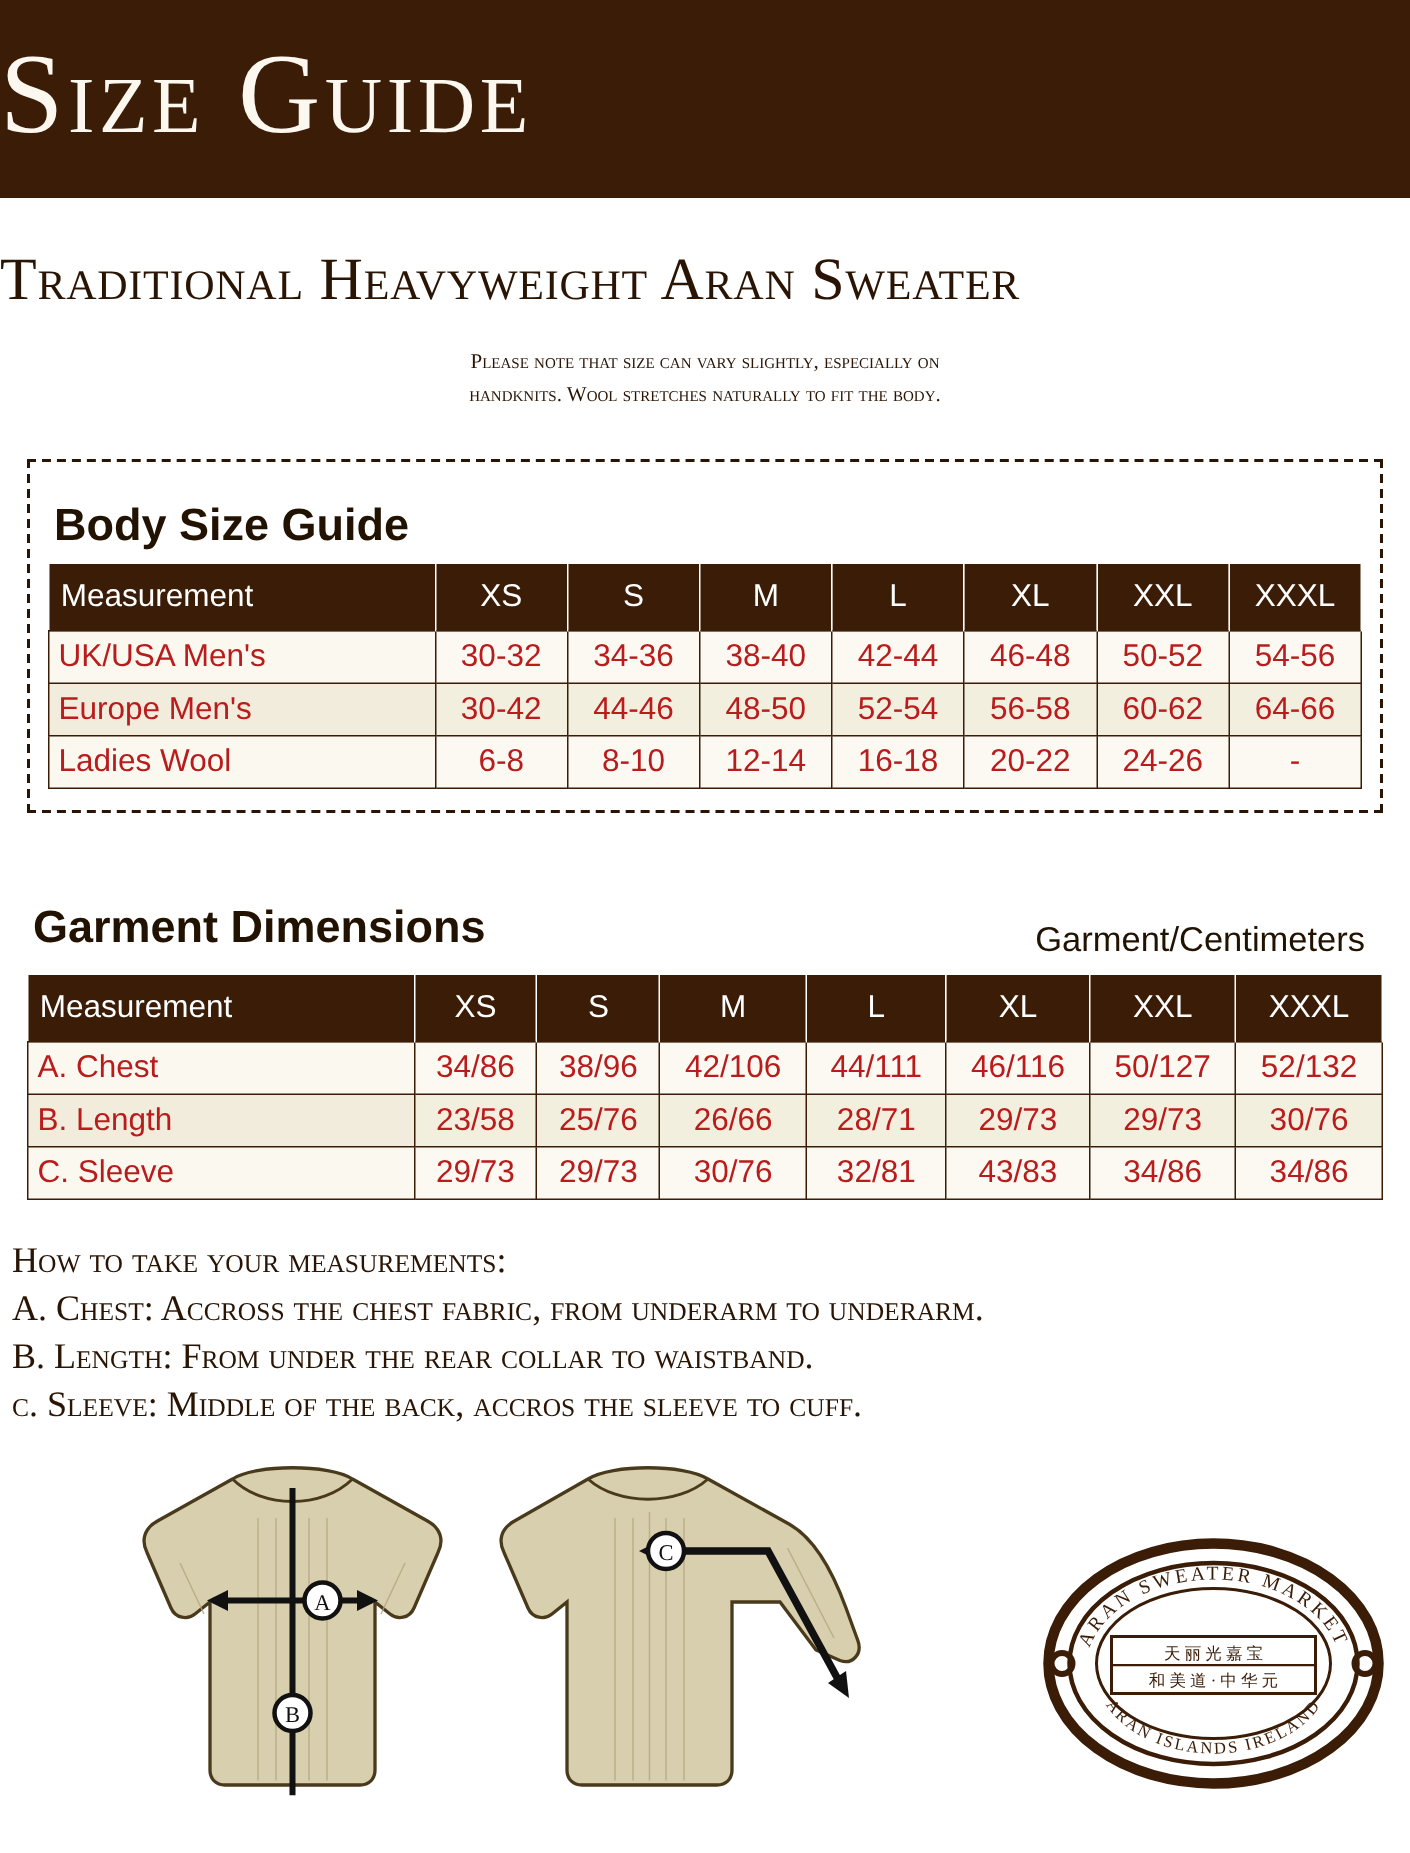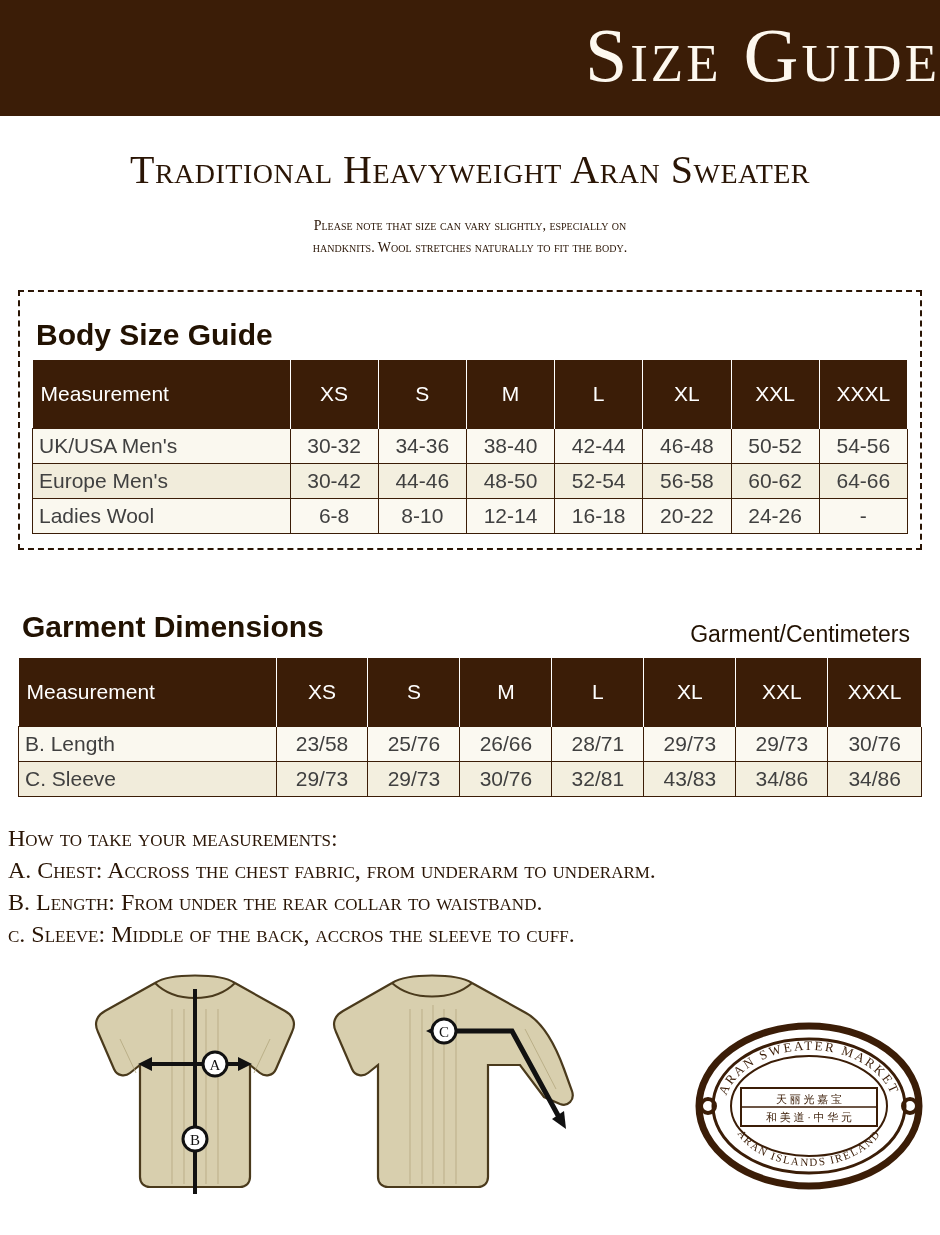--- a/index.html
+++ b/index.html
@@ -12,38 +12,37 @@
     background: #ffffff;
     font-family: "Liberation Sans", sans-serif;
     color: #2a1505;
     overflow: hidden;
     position: relative;
   }
 
   
   .banner {
     background: #3b1d07;
-    height: 116px;
+    height: 132px;
     display: flex;
     align-items: center;
-    justify-content: flex-end;
+    justify-content: flex-start;
   }
   .banner-title {
     font-family: "Liberation Serif", serif;
     color: #fdf8ef;
     font-size: 76px;
     letter-spacing: 3px;
     font-variant: small-caps;
     line-height: 1;
     padding-bottom: 6px;
   }
 
   
   .subtitle {
-    text-align: center;
     font-family: "Liberation Serif", serif;
     font-variant: small-caps;
     font-size: 40px;
     color: #2a1505;
     margin-top: 30px;
     letter-spacing: 0.5px;
   }
   .note {
     text-align: center;
     font-family: "Liberation Serif", serif;
@@ -74,33 +73,33 @@
     border-collapse: collapse;
     width: 100%;
     font-size: 21px;
     font-family: "Liberation Sans", sans-serif;
   }
   thead th {
     background: #3b1d07;
     color: #ffffff;
     font-weight: normal;
     text-align: center;
-    padding: 22px 4px;
+    padding: 10px 4px;
     border-right: 1px solid #ffffff;
   }
   thead th.first {
     text-align: left;
     padding-left: 8px;
     width: 245px;
   }
   tbody td {
     border: 1px solid #3b1d07;
     text-align: center;
     padding: 5px 4px;
-    color: #404040;
+    color: #b91c1c;
   }
   tbody td.first {
     text-align: left;
     padding-left: 6px;
     background: #f6f3e7;
   }
   tbody tr:nth-child(odd) td {
     background: #fbf9f1;
   }
   tbody tr:nth-child(even) td {
@@ -230,20 +229,30 @@
         <th>XS</th>
         <th>S</th>
         <th>M</th>
         <th>L</th>
         <th>XL</th>
         <th>XXL</th>
         <th>XXXL</th>
       </tr>
     </thead>
     <tbody>
+      <tr>
+        <td class="first">A. Chest</td>
+        <td>34/86</td>
+        <td>38/96</td>
+        <td>42/106</td>
+        <td>44/111</td>
+        <td>46/116</td>
+        <td>50/127</td>
+        <td>52/132</td>
+      </tr>
       <tr>
         <td class="first">B. Length</td>
         <td>23/58</td>
         <td>25/76</td>
         <td>26/66</td>
         <td>28/71</td>
         <td>29/73</td>
         <td>29/73</td>
         <td>30/76</td>
       </tr>

